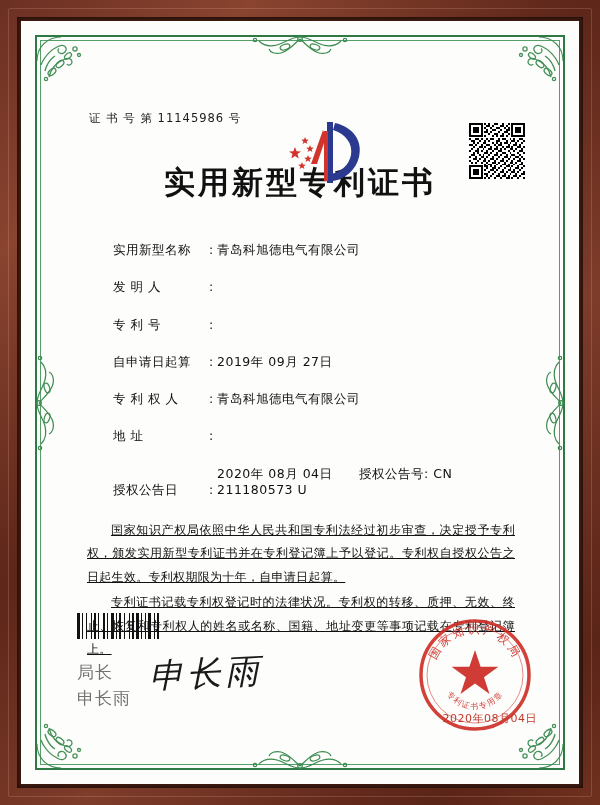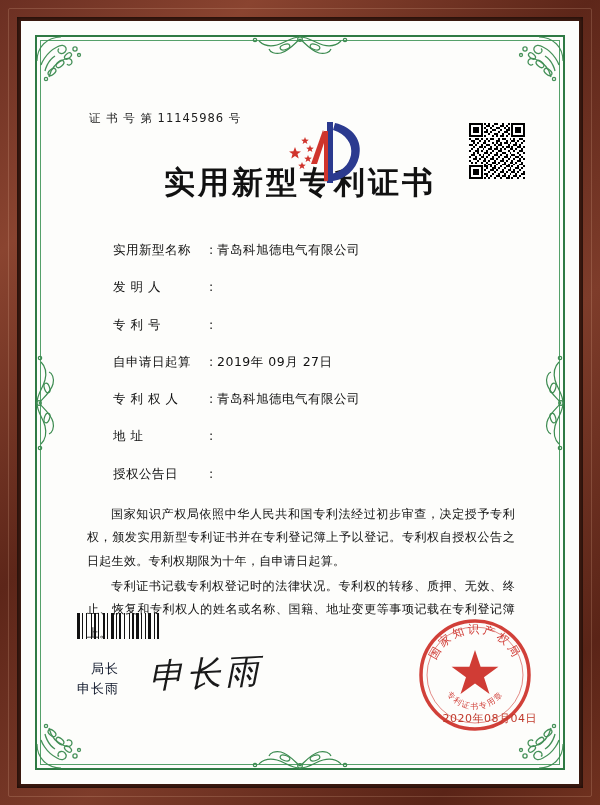--- a/index.html
+++ b/index.html
@@ -173,20 +173,21 @@
 
   .para {
     margin-top: 14px;
     padding-left: 18px;
     padding-right: 16px;
     font-size: 12px;
     line-height: 1.95;
     color: #111;
     text-align: justify;
     letter-spacing: 0.3px;
+    text-decoration: underline;
   }
   .para p { margin: 0; text-indent: 2em; }
   .para p + p { margin-top: 2px; }
 
   
   .barcode {
     position: absolute;
     left: 56px;
     top: 592px;
     width: 132px;
@@ -195,25 +196,24 @@
     align-items: stretch;
     overflow: hidden;
   }
   .barcode i { display: block; height: 100%; background: #111; }
 
   
   .sig-block {
     position: absolute;
     left: 56px;
     top: 638px;
-    font-size: 13px;
-    color: #0f172a;
+    font-size: 17px;
+    color: #737373;
     line-height: 1.55;
     letter-spacing: 1px;
-    text-align: right;
   }
   .sig-hand {
     position: absolute;
     left: 128px;
     top: 630px;
     font-family: "DejaVu Serif", "Liberation Serif", serif;
     font-size: 34px;
     color: #1a1a1a;
     font-style: italic;
     letter-spacing: 4px;
@@ -650,20 +650,24 @@
         </div>
 
         <div class="field-row">
           <span class="field-label">地 址</span>
           <span class="field-sep">:</span>
         </div>
 
         <div class="field-row">
           <span class="field-label">授权公告日</span>
           <span class="field-sep">:</span>
+          <span class="field-value">
+            <span>2020年 08月 04日</span>
+            <span class="inline-extra">授权公告号: CN 211180573 U</span>
+          </span>
         </div>
 
       </div>
 
       <div class="para">
         <p>国家知识产权局依照中华人民共和国专利法经过初步审查，决定授予专利权，颁发实用新型专利证书并在专利登记簿上予以登记。专利权自授权公告之日起生效。专利权期限为十年，自申请日起算。</p>
         <p>专利证书记载专利权登记时的法律状况。专利权的转移、质押、无效、终止、恢复和专利权人的姓名或名称、国籍、地址变更等事项记载在专利登记簿上。</p>
       </div>
 
     </div>

